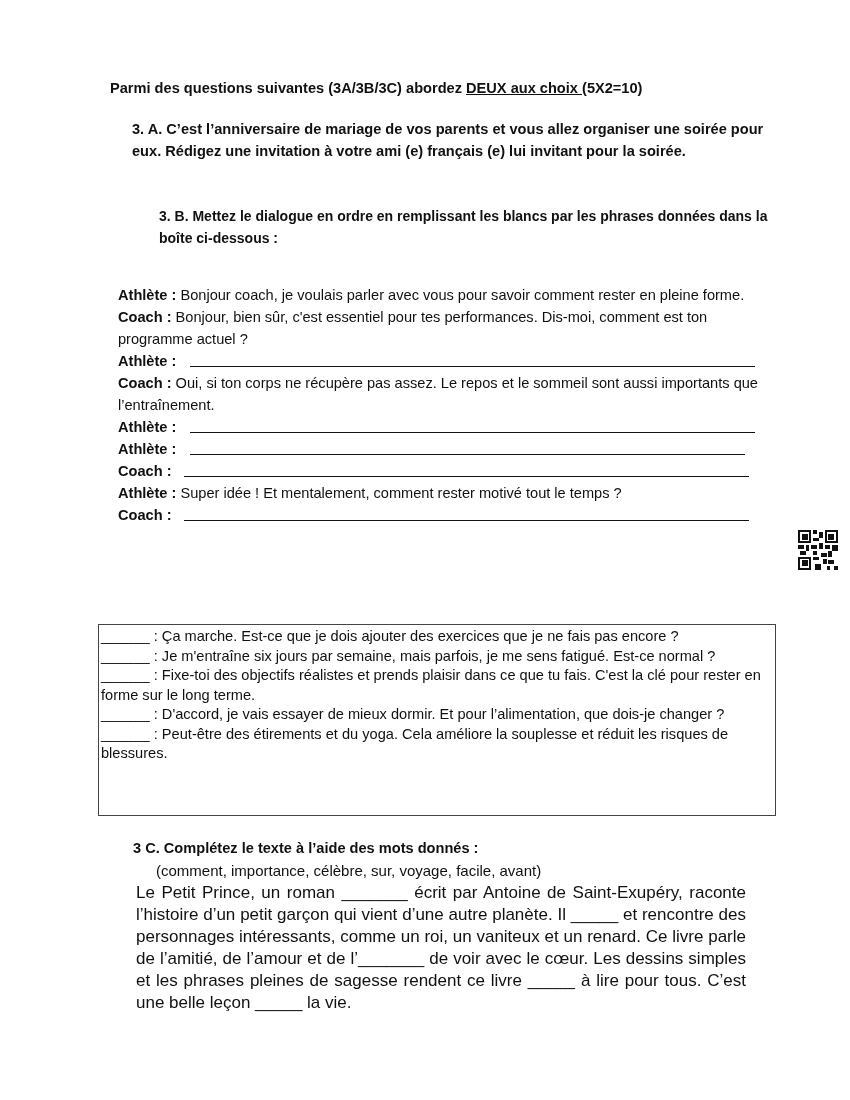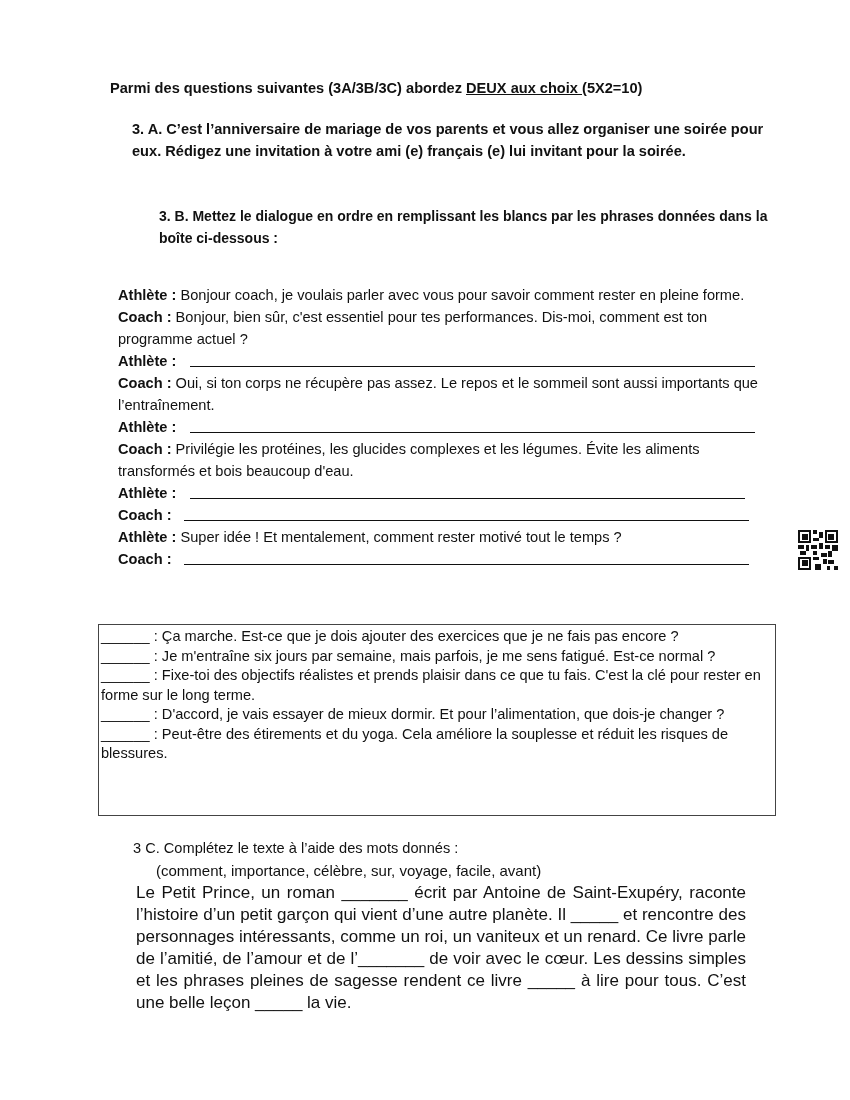--- a/index.html
+++ b/index.html
@@ -30,21 +30,21 @@
     .qr {
       left: 798px; top: 530px; width: 40px; height: 40px;
     }
     .box {
       left: 98px; top: 624px; width: 678px; height: 192px;
       border: 1.5px solid #444; box-sizing: border-box;
       padding: 2px 2px; font-size: 14.6px; line-height: 19.5px;
     }
     .box .blank { letter-spacing: 0; }
     .qc-title {
-      left: 133px; top: 840px; font-size: 14.6px; font-weight: normal; white-space: nowrap;
+      left: 133px; top: 840px; font-size: 14.6px; font-weight: bold; white-space: nowrap;
     }
     .qc-words {
       left: 128px; top: 862px; font-size: 15px; white-space: nowrap; margin-left: 28px;
     }
     .qc-text {
       left: 136px; top: 882px; width: 610px; font-size: 17px; line-height: 22px;
       text-align: justify;
     }
   </style>
 </head>
@@ -68,23 +68,20 @@
   <div class="line">
     <span class="speaker">Athlète :</span>
     <span class="blank-line" style="left:72px; width:565px;"></span>
   </div>
   <div class="line wrap">
     <span class="speaker">Coach :</span><span> Oui, si ton corps ne récupère pas assez. Le repos et le sommeil sont aussi importants que l’entraînement.</span>
   </div>
   <div class="line">
     <span class="speaker">Athlète :</span>
     <span class="blank-line" style="left:72px; width:565px;"></span>
-  </div>
-  <div class="line wrap">
-    <span class="speaker">Coach :</span><span> Privilégie les protéines, les glucides complexes et les légumes. Évite les aliments transformés et bois beaucoup d'eau.</span>
   </div>
   <div class="line">
     <span class="speaker">Athlète :</span>
     <span class="blank-line" style="left:72px; width:555px;"></span>
   </div>
   <div class="line">
     <span class="speaker">Coach :</span>
     <span class="blank-line" style="left:66px; width:565px;"></span>
   </div>
   <div class="line">

